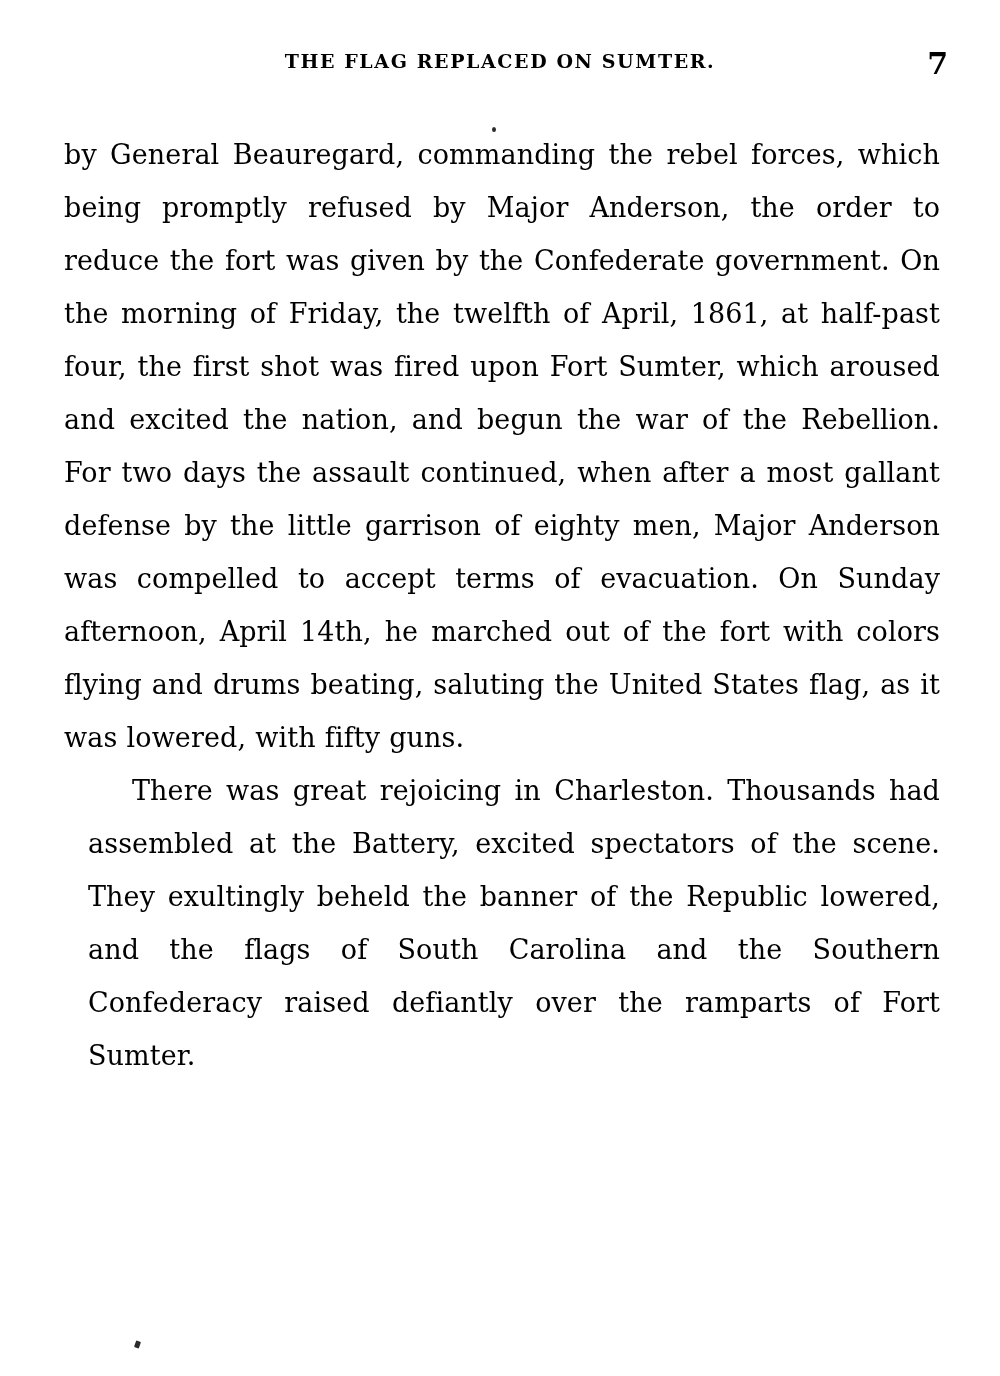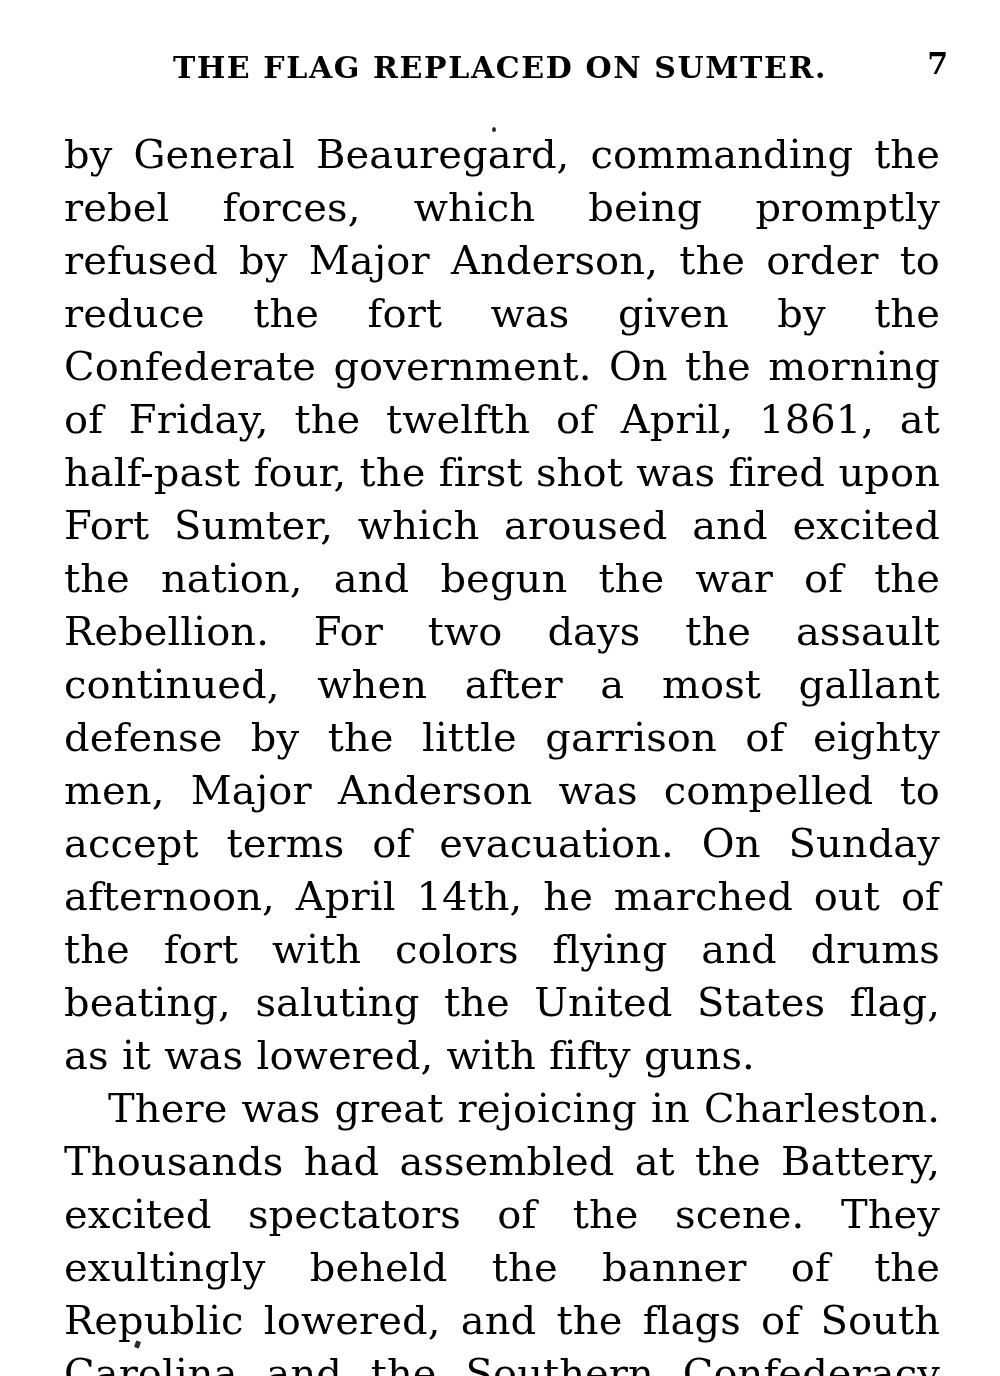--- a/index.html
+++ b/index.html
@@ -21,53 +21,54 @@
     top: 50px;
     left: 0;
     width: 1000px;
     display: flex;
     align-items: baseline;
     justify-content: center;
   }
   .running-head-title {
     font-family: "DejaVu Serif", serif;
     font-weight: bold;
-    font-size: 30px;
+    font-size: 19px;
     letter-spacing: 1.6px;
     white-space: nowrap;
   }
   .page-number {
     position: absolute;
     top: 46px;
     right: 52px;
     font-family: "DejaVu Serif", serif;
     font-weight: bold;
     font-size: 30px;
   }
   .body-text {
     position: absolute;
     top: 128px;
     left: 64px;
     width: 876px;
   }
   .para {
     margin: 0 0 0 0;
-    font-size: 40px;
+    font-size: 27px;
     line-height: 53px;
     text-align: justify;
     text-justify: inter-word;
     font-family: "DejaVu Serif", serif;
     letter-spacing: 0.1px;
     word-spacing: 0.5px;
   }
   .para.indent {
     text-indent: 44px;
   }
   .para + .para {
     margin-top: 0;
+    margin-left: 24px;
   }
   .speck {
     position: absolute;
     background: #2b2b2b;
     border-radius: 50%;
   }
   .speck.s1 { left: 492px; top: 127px; width: 4px; height: 5px; }
   .speck.s2 { left: 135px; top: 1341px; width: 5px; height: 7px; border-radius: 1px; transform: rotate(20deg); }
 </style>
 </head>

